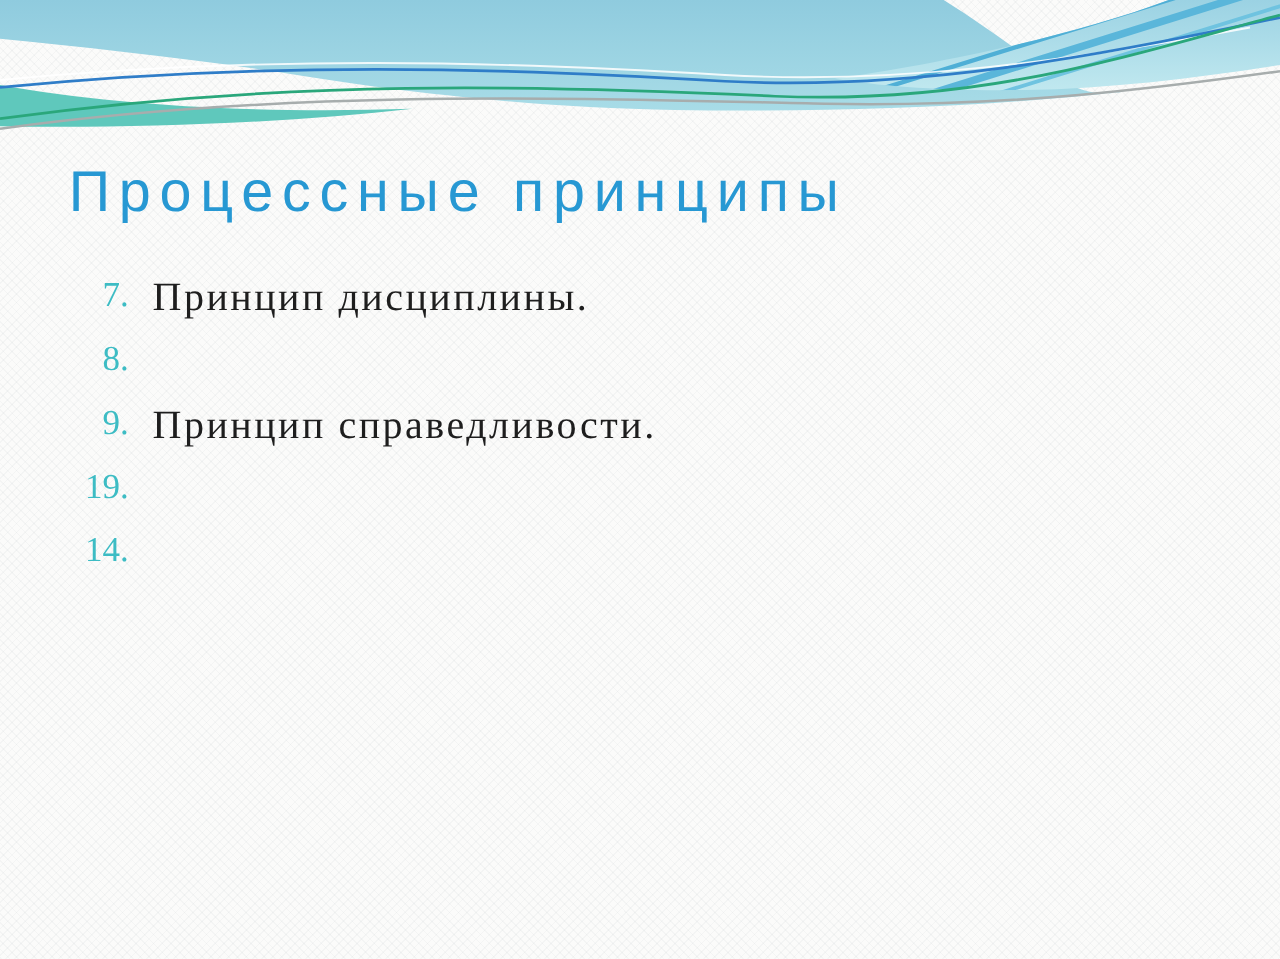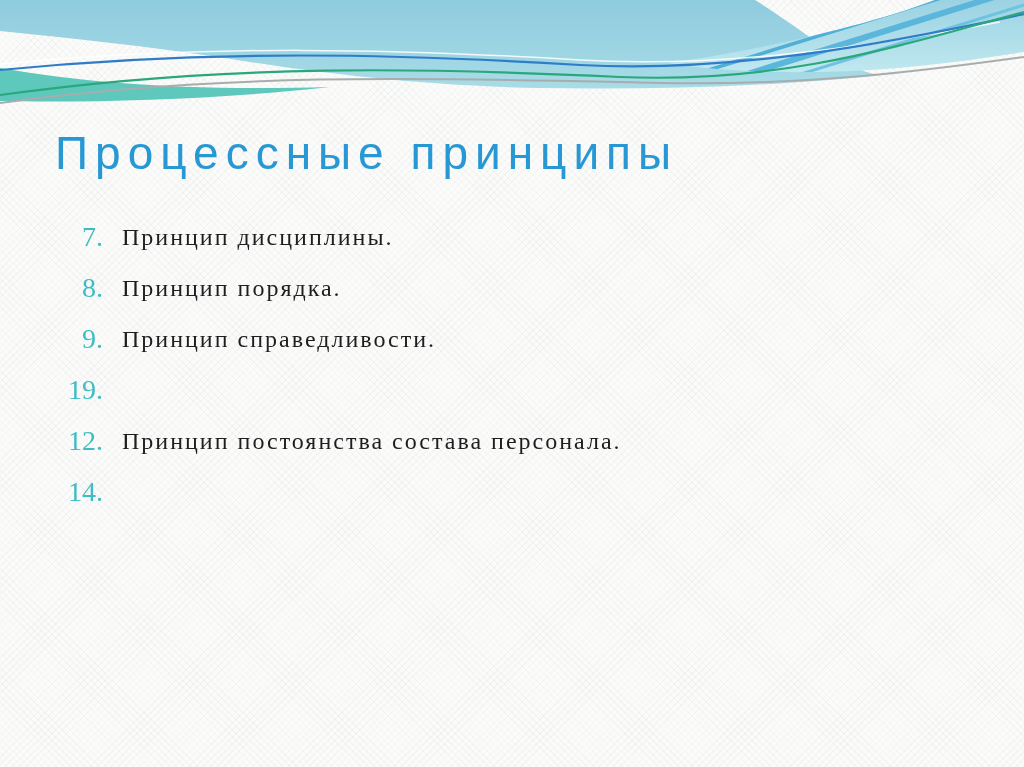--- a/index.html
+++ b/index.html
@@ -58,21 +58,21 @@
     margin-bottom: 5px;
     line-height: 46px;
   }
   .num {
     text-align: right;
     font-size: 28px;
     color: #3dbcc4;
     font-family: "Liberation Serif", serif;
   }
   .txt {
-    font-size: 24px;
+    font-size: 32px;
     letter-spacing: 2px;
     color: #1e1e1e;
     font-family: "Liberation Serif", serif;
   }
 </style>
 </head>
 <body>
 
 <div class="slide">
 
@@ -113,31 +113,26 @@
 
   <h1 class="title">Процессные принципы</h1>
 
   <ol class="principles">
     <li>
       <span class="num">7.</span>
       <span class="txt">Принцип дисциплины.</span>
     </li>
     <li>
       <span class="num">8.</span>
-      <span class="txt">Принцип порядка.</span>
     </li>
     <li>
       <span class="num">9.</span>
       <span class="txt">Принцип справедливости.</span>
     </li>
     <li>
       <span class="num">19.</span>
     </li>
     <li>
-      <span class="num">12.</span>
-      <span class="txt">Принцип постоянства состава персонала.</span>
-    </li>
-    <li>
       <span class="num">14.</span>
     </li>
   </ol>
 
 </div>
 
 </body></html>

